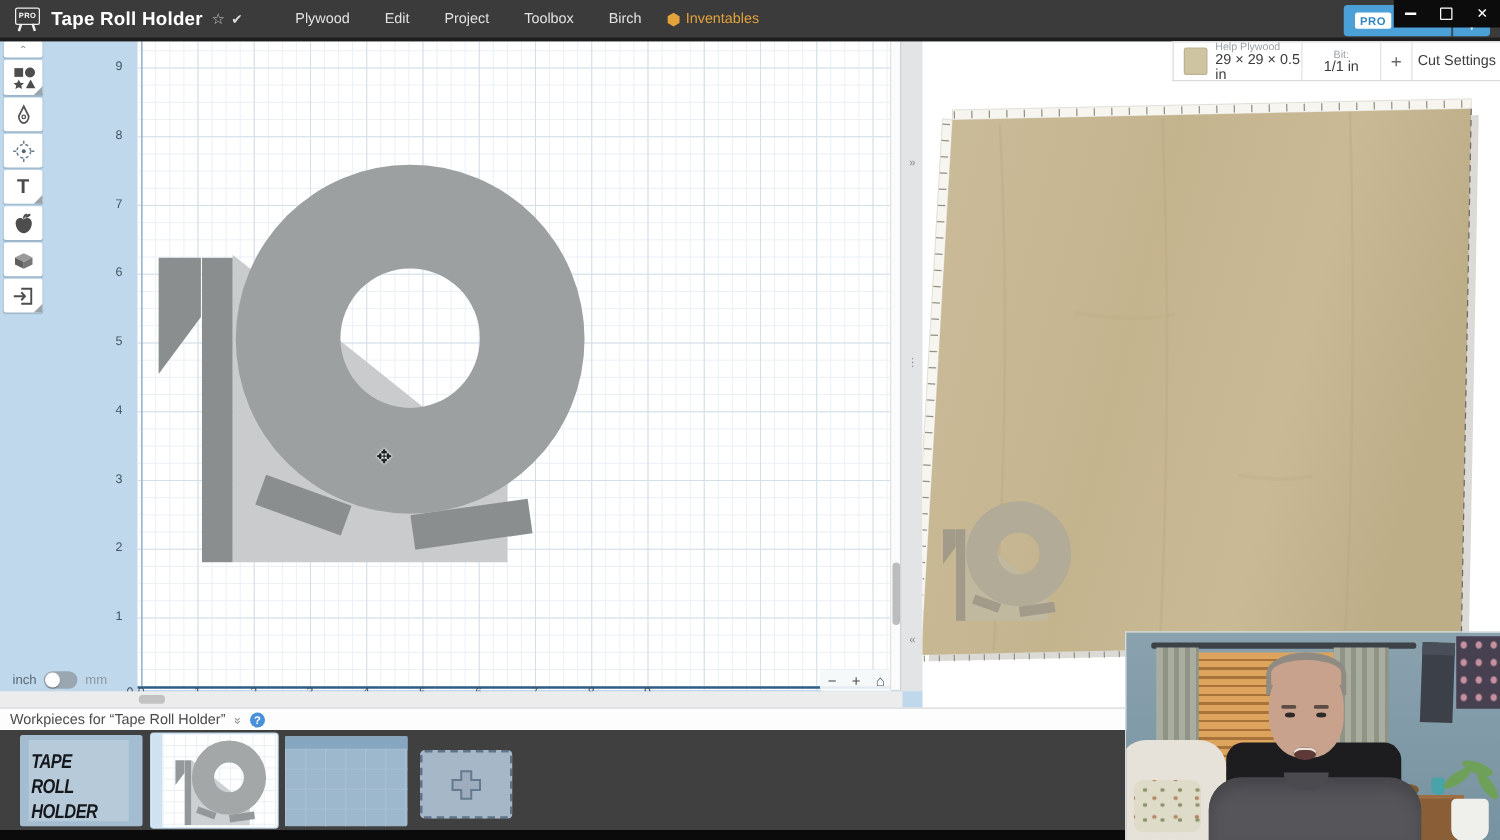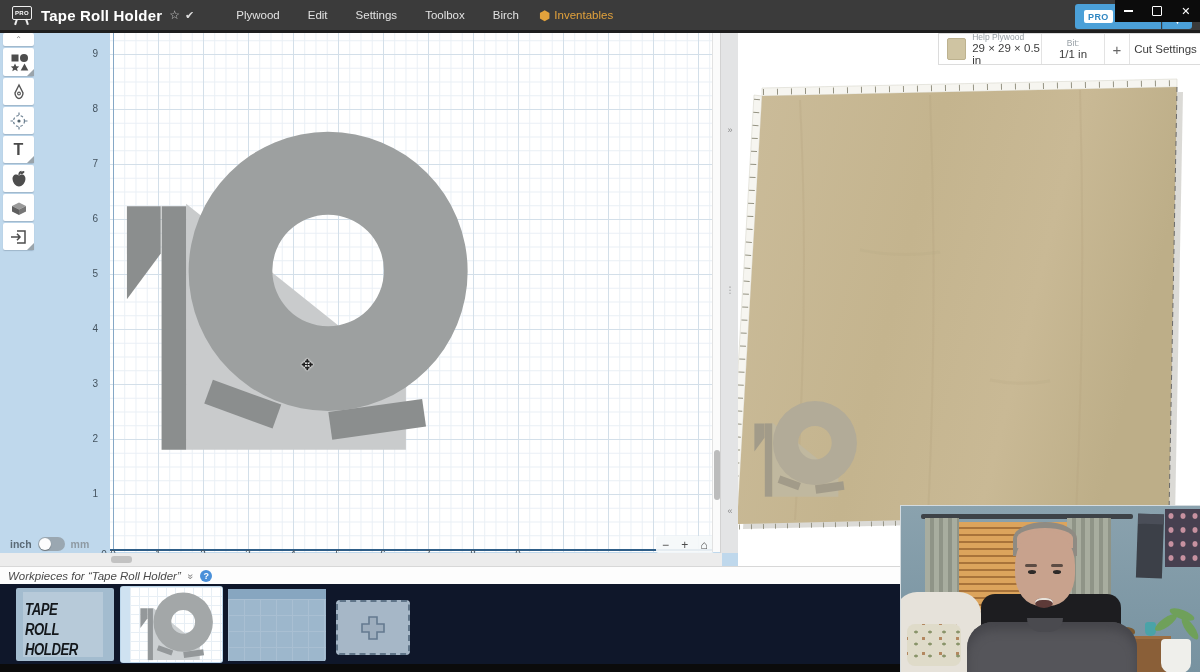--- a/index.html
+++ b/index.html
@@ -55,21 +55,21 @@
   .axis-v{left:113px;top:33px;width:1px;height:516px;background:#86a8c6;}
   .axis-h{left:110px;top:549px;width:602px;height:1.5px;background:#2f5e88;}
   .xt{position:absolute;transform:translateX(-50%);font-size:10px;color:#44535f;}
   .yt{position:absolute;width:16px;text-align:right;font-size:10px;color:#44535f;}
   .move-cursor{left:301px;top:356px;font-size:15px;color:#1e1e1e;text-shadow:0 0 2px #fff,0 0 2px #fff;}
   .zoomctl{left:656px;top:536px;width:58px;height:17px;background:rgba(245,248,250,.92);border-radius:3px;
            display:flex;align-items:center;justify-content:space-around;color:#4c4c4c;font-size:12px;}
   .zoomctl span{line-height:1;}
 
   
-  .units{left:10px;top:537px;display:flex;align-items:center;gap:6px;font-size:10.5px;color:#5a6a76;font-weight:bold;}
+  .units{left:10px;top:537px;display:flex;align-items:center;gap:6px;font-size:10.5px;color:#5a6a76;}
   .toggle{width:27px;height:14px;background:#9aa7b1;border-radius:8px;position:relative;}
   .toggle .knob{position:absolute;left:1px;top:1px;width:12px;height:12px;background:#fdfdfd;border-radius:50%;box-shadow:0 1px 1px rgba(0,0,0,.3);}
 
   
   .vsb{left:712px;top:33px;width:8px;height:519px;background:#fbfbfb;border-left:1px solid #e2e2e2;}
   .vsb .thumb{position:absolute;left:1px;top:417px;width:6px;height:50px;background:#bcbcbc;border-radius:3px;}
   .hsb{left:0;top:553px;width:722px;height:13px;background:#ececec;}
   .hsb .thumb{position:absolute;left:111px;top:3px;width:21px;height:7px;background:#c2c2c2;border-radius:3px;}
   .divider{left:720px;top:33px;width:18px;height:520px;background:#e3e4e5;border-left:1px solid #d2d2d2;color:#8a8a8a;}
   .divider span{position:absolute;left:0;width:18px;text-align:center;font-size:9px;}
@@ -80,25 +80,25 @@
           display:flex;align-items:stretch;font-size:11.5px;color:#3c3c3c;z-index:5;}
   .matcell{display:flex;align-items:center;justify-content:center;border-right:1px solid #e3e3e3;}
   .matcell:last-child{border-right:none;}
   .swatch{width:20px;height:20px;background:#cfc4a2;border:1px solid #bdb28f;border-radius:2px;margin:0 6px 0 8px;}
   .mat-sub{font-size:8.5px;color:#98a0a6;line-height:9px;}
   .mat-val{font-size:11.5px;color:#3c3c3c;line-height:12px;}
 
   
   .wpbar{left:0;top:566px;width:900px;height:18px;background:#fdfdfd;border-top:1px solid #d8d8d8;
          display:flex;align-items:center;font-size:11.5px;color:#4a4a4a;}
-  .wpbar .lbl{margin-left:8px;font-style:italic;}
+  .wpbar .lbl{margin-left:8px;}
   .wp-chev{display:inline-block;transform:rotate(90deg);color:#808080;font-size:10px;margin-left:7px;}
   .help-dot{width:12px;height:12px;border-radius:50%;background:#4a90d9;color:#fff;font-size:9px;font-weight:bold;
             text-align:center;line-height:12px;margin-left:7px;}
-  .thumbstrip{left:0;top:584px;width:944px;height:80px;background:#0f172a;}
+  .thumbstrip{left:0;top:584px;width:944px;height:80px;background:#404040;}
   .thumb{position:absolute;border-radius:2px;}
   .t1{left:16px;top:4px;width:98px;height:73px;background:#a3bccf;}
   .t1 .inner{position:absolute;left:7px;top:4px;width:80px;height:65px;background:#b7cad9;}
   .t1 .txt{position:absolute;left:9px;top:12px;width:84px;color:#14181c;font-weight:bold;font-style:italic;
            font-size:16px;line-height:20px;transform:scaleX(.82);transform-origin:left;letter-spacing:-.5px;}
   .t2{left:121px;top:3px;width:101px;height:75px;background:#fff;box-shadow:0 0 0 1px #bcd6ea;}
   .t2 .bluestrip{position:absolute;left:0;top:0;width:9px;height:75px;background:#cfe2f1;}
   .t2 .grid{position:absolute;left:9px;top:0;width:92px;height:75px;background:
       linear-gradient(to right,#e8eff5 1px,transparent 1px),linear-gradient(to bottom,#e8eff5 1px,transparent 1px);
       background-size:9px 9px;}
@@ -367,21 +367,21 @@
       <span class="easel-canvas">PRO</span>
       <span class="easel-legL"></span>
       <span class="easel-legR"></span>
     </span>
     <span class="proj-title">Tape Roll Holder</span>
     <span class="title-star">☆</span>
     <span class="title-check">✔</span>
     <span class="menus">
       <span class="menu-item">Plywood</span>
       <span class="menu-item">Edit</span>
-      <span class="menu-item">Settings</span>
+      <span class="menu-item">Project</span>
       <span class="menu-item">Toolbox</span>
       <span class="menu-item">Birch</span>
     </span>
     <span class="brand">
       <span class="hex">⬢</span>
       <span>Inventables</span>
     </span>
   </div>
 
   <div class="abs carve-btn">

